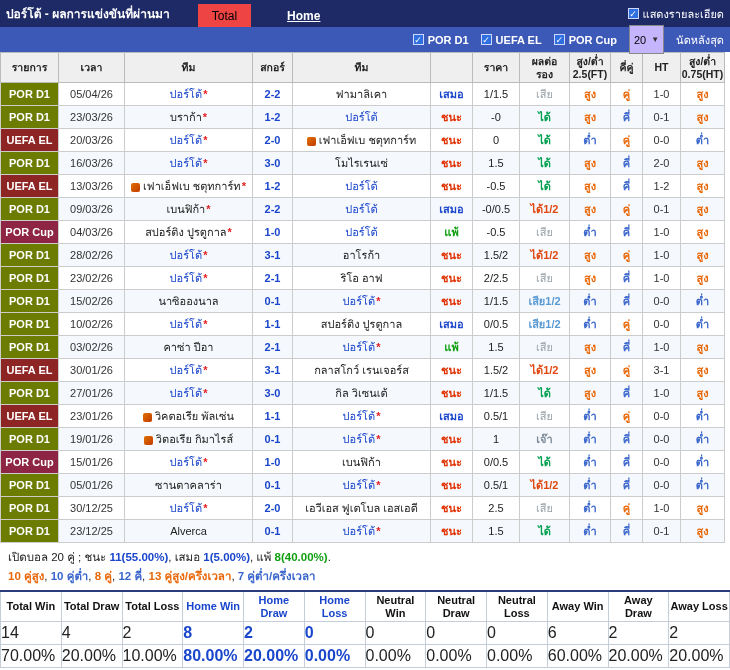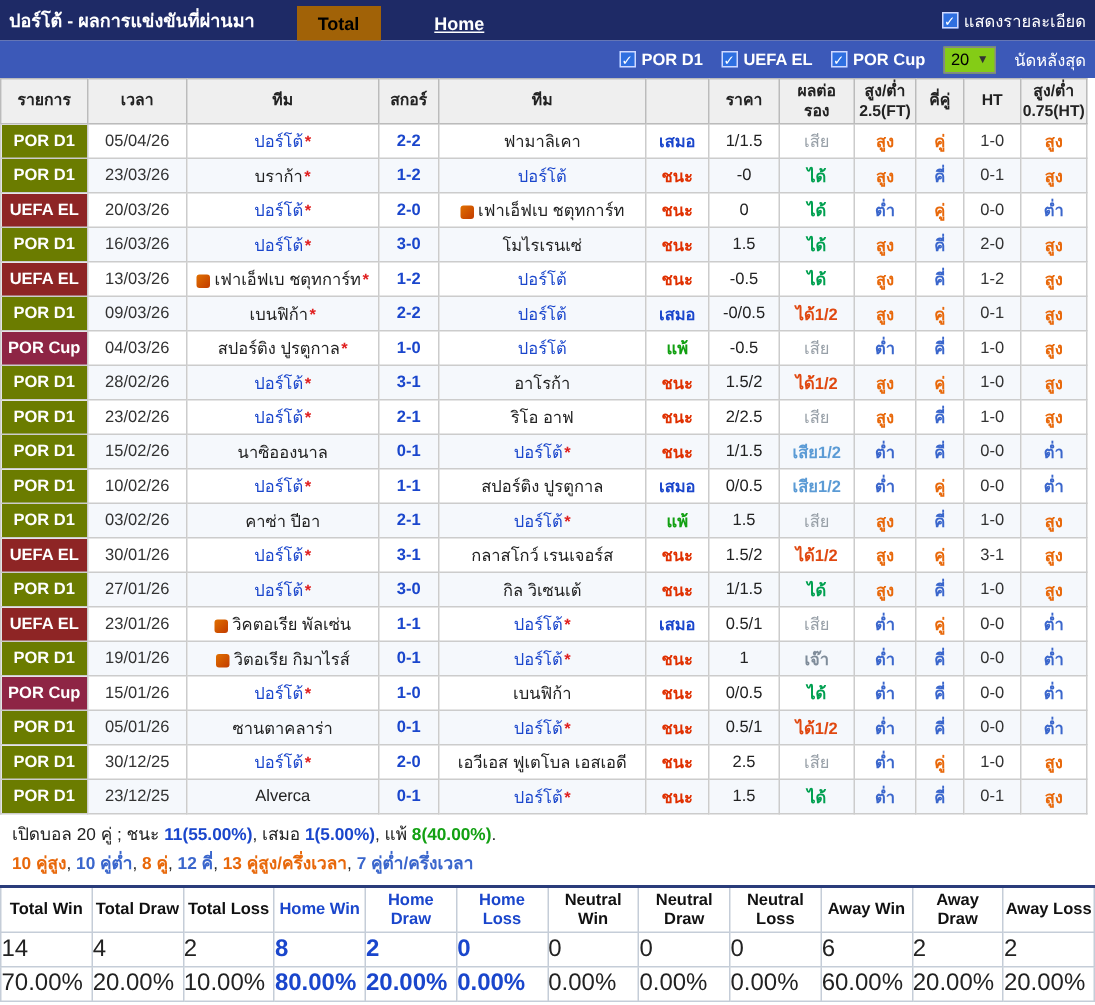--- a/index.html
+++ b/index.html
@@ -11,28 +11,28 @@
     --league_d1:#6b7c00; --league_el:#8e2525; --league_cup:#8e2545;
     --header_bg:#efefef; --row_alt:#f5f8fc; --border:#cccccc;
     --star_red:#e02020; --check_blue:#2f6fe0;
   }
   *{box-sizing:border-box;margin:0;padding:0;}
   body{width:730px;font-family:"Liberation Sans","DejaVu Sans",sans-serif;background:#fff;color:#222;}
   .topbar{background:var(--topbar_bg);color:#fff;display:flex;align-items:center;height:27px;padding:0 6px;font-size:12px;}
   .topbar .title{font-weight:bold;white-space:nowrap;}
   .tabs{display:flex;margin-left:28px;height:27px;align-items:flex-end;}
   .tab{padding:5px 14px 4px;font-size:12px;color:#fff;cursor:pointer;}
-  .tab.active{background:#a16207;color:#000;font-weight:bold;}
+  .tab.active{background:#ef4444;color:#000;font-weight:normal;}
   .tab.inactive{text-decoration:underline;font-weight:bold;padding-left:36px;}
   .right-check{margin-left:auto;display:flex;align-items:center;gap:4px;font-size:11px;}
   .box{display:inline-block;width:11px;height:11px;background:var(--check_blue);border:1px solid #cfd8ff;color:#fff;font-size:9px;line-height:10px;text-align:center;flex:0 0 auto;}
   .filterbar{background:var(--filterbar_bg);color:#fff;display:flex;align-items:center;height:25px;padding:0 6px;font-size:11px;}
   .filterbar .grp{margin-left:auto;display:flex;align-items:center;gap:12px;}
   .chk{display:flex;align-items:center;gap:4px;font-weight:bold;cursor:pointer;}
-  .select{background:#84cc16;color:#000;border:1px solid #888;height:18px;display:flex;align-items:center;gap:5px;padding:0 4px;font-size:11px;cursor:pointer;}
+  .select{background:#c4b5fd;color:#000;border:1px solid #888;height:29px;display:flex;align-items:center;gap:5px;padding:0 4px;font-size:11px;cursor:pointer;}
   .select .arw{font-size:8px;color:#333;}
   table.results{width:609px;border-collapse:collapse;table-layout:fixed;}
   table.results th{background:var(--header_bg);border:1px solid #bbb;font-size:10.5px;font-weight:bold;color:#222;text-align:center;padding:2px 0;white-space:pre-line;line-height:1.15;height:30px;}
   table.results td{border:1px solid var(--border);font-size:11px;text-align:center;padding:0 1px;height:23px;overflow:hidden;white-space:nowrap;}
   tr.alt td{background:var(--row_alt);}
   td.lg{color:#fff;font-weight:bold;font-size:10px;}
   td.lg.lg-d1{background:var(--league_d1);}
   td.lg.lg-el{background:var(--league_el);}
   td.lg.lg-cup{background:var(--league_cup);}
   td.date{color:#333;}

